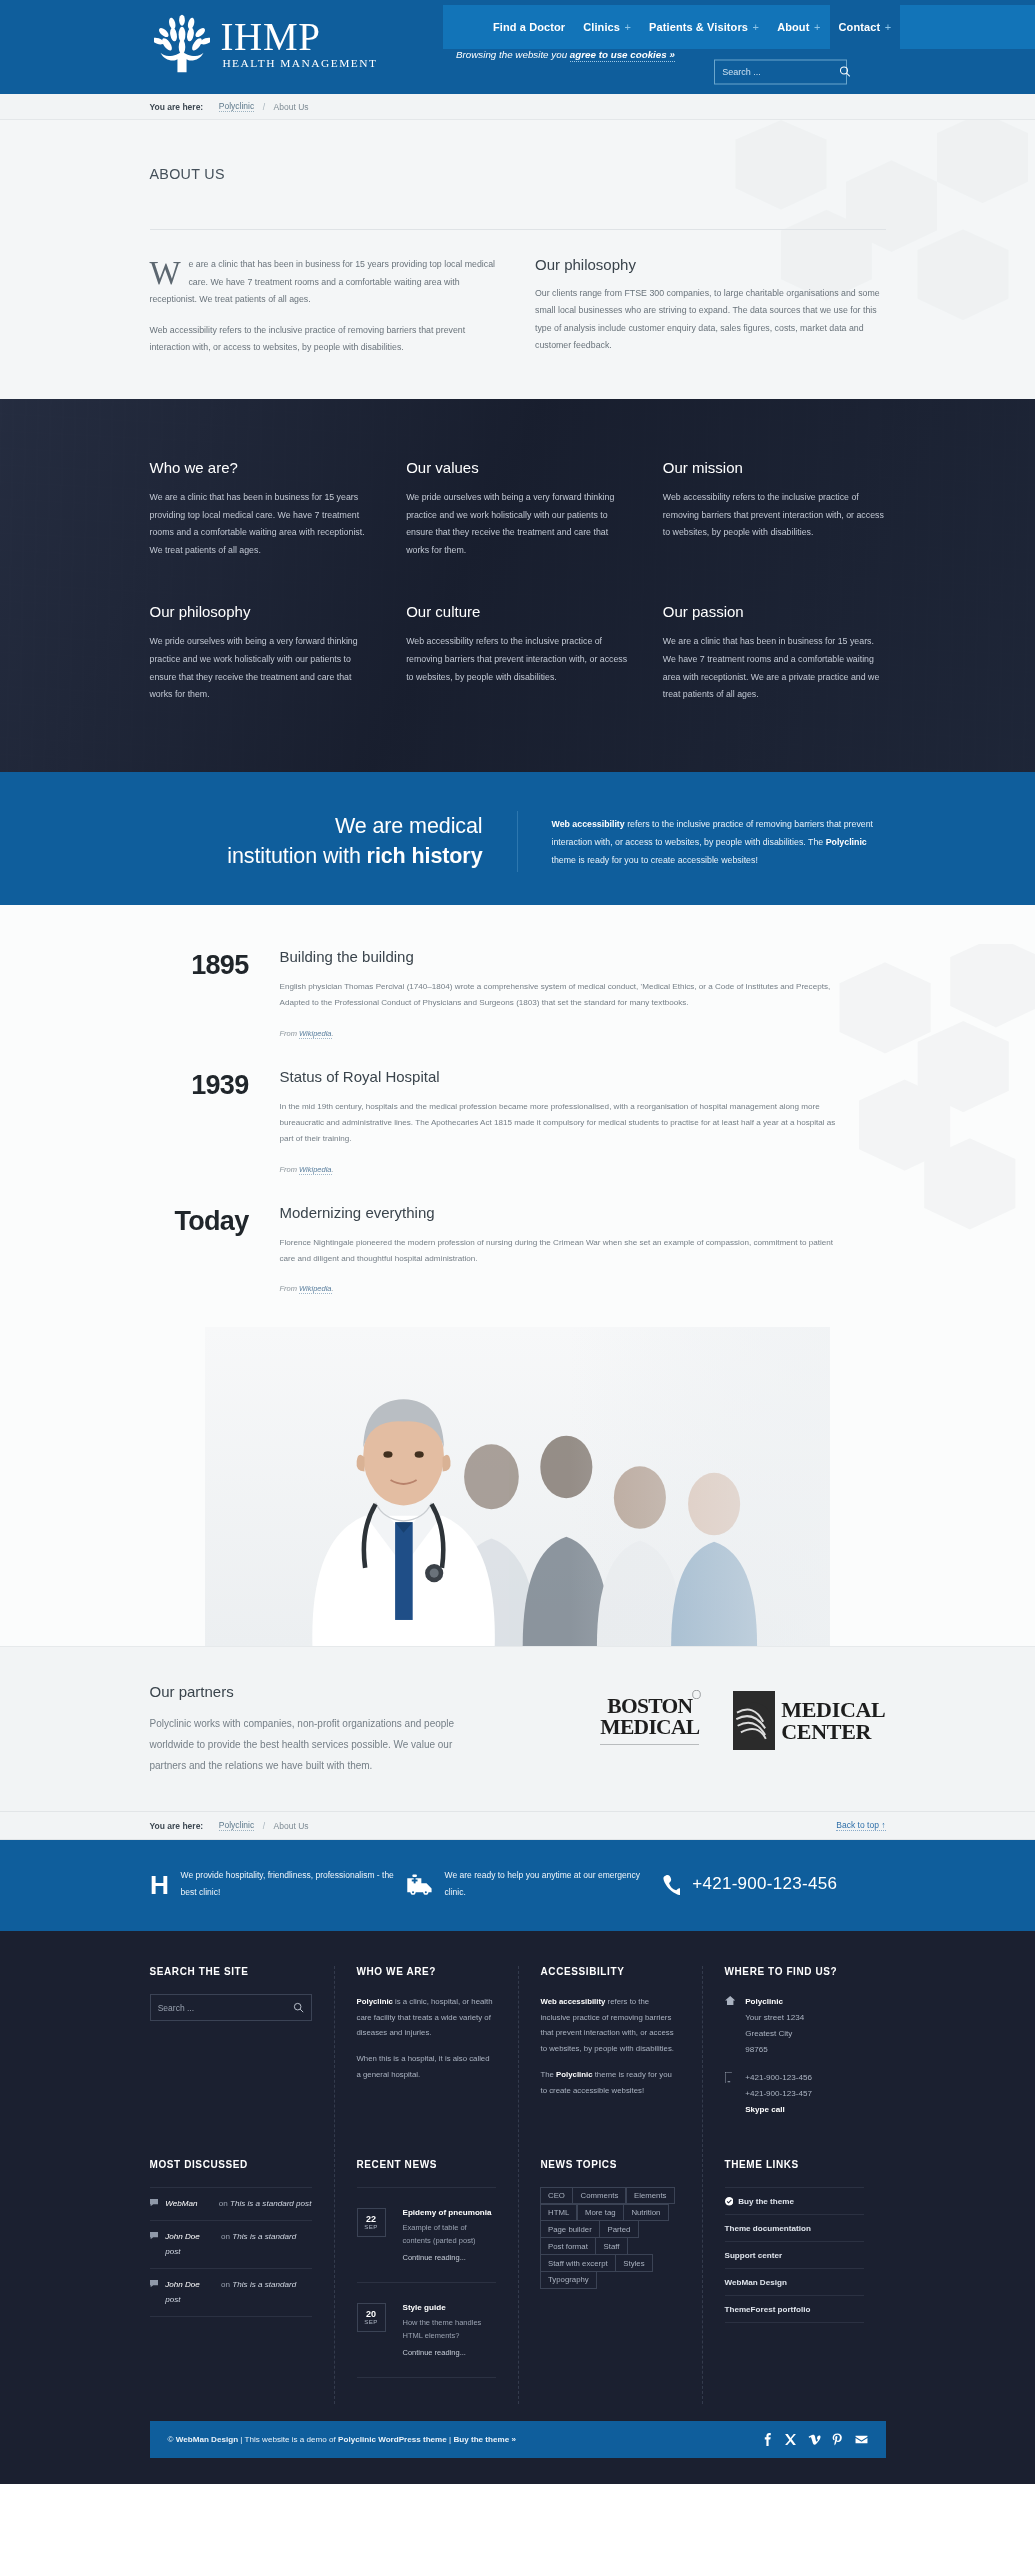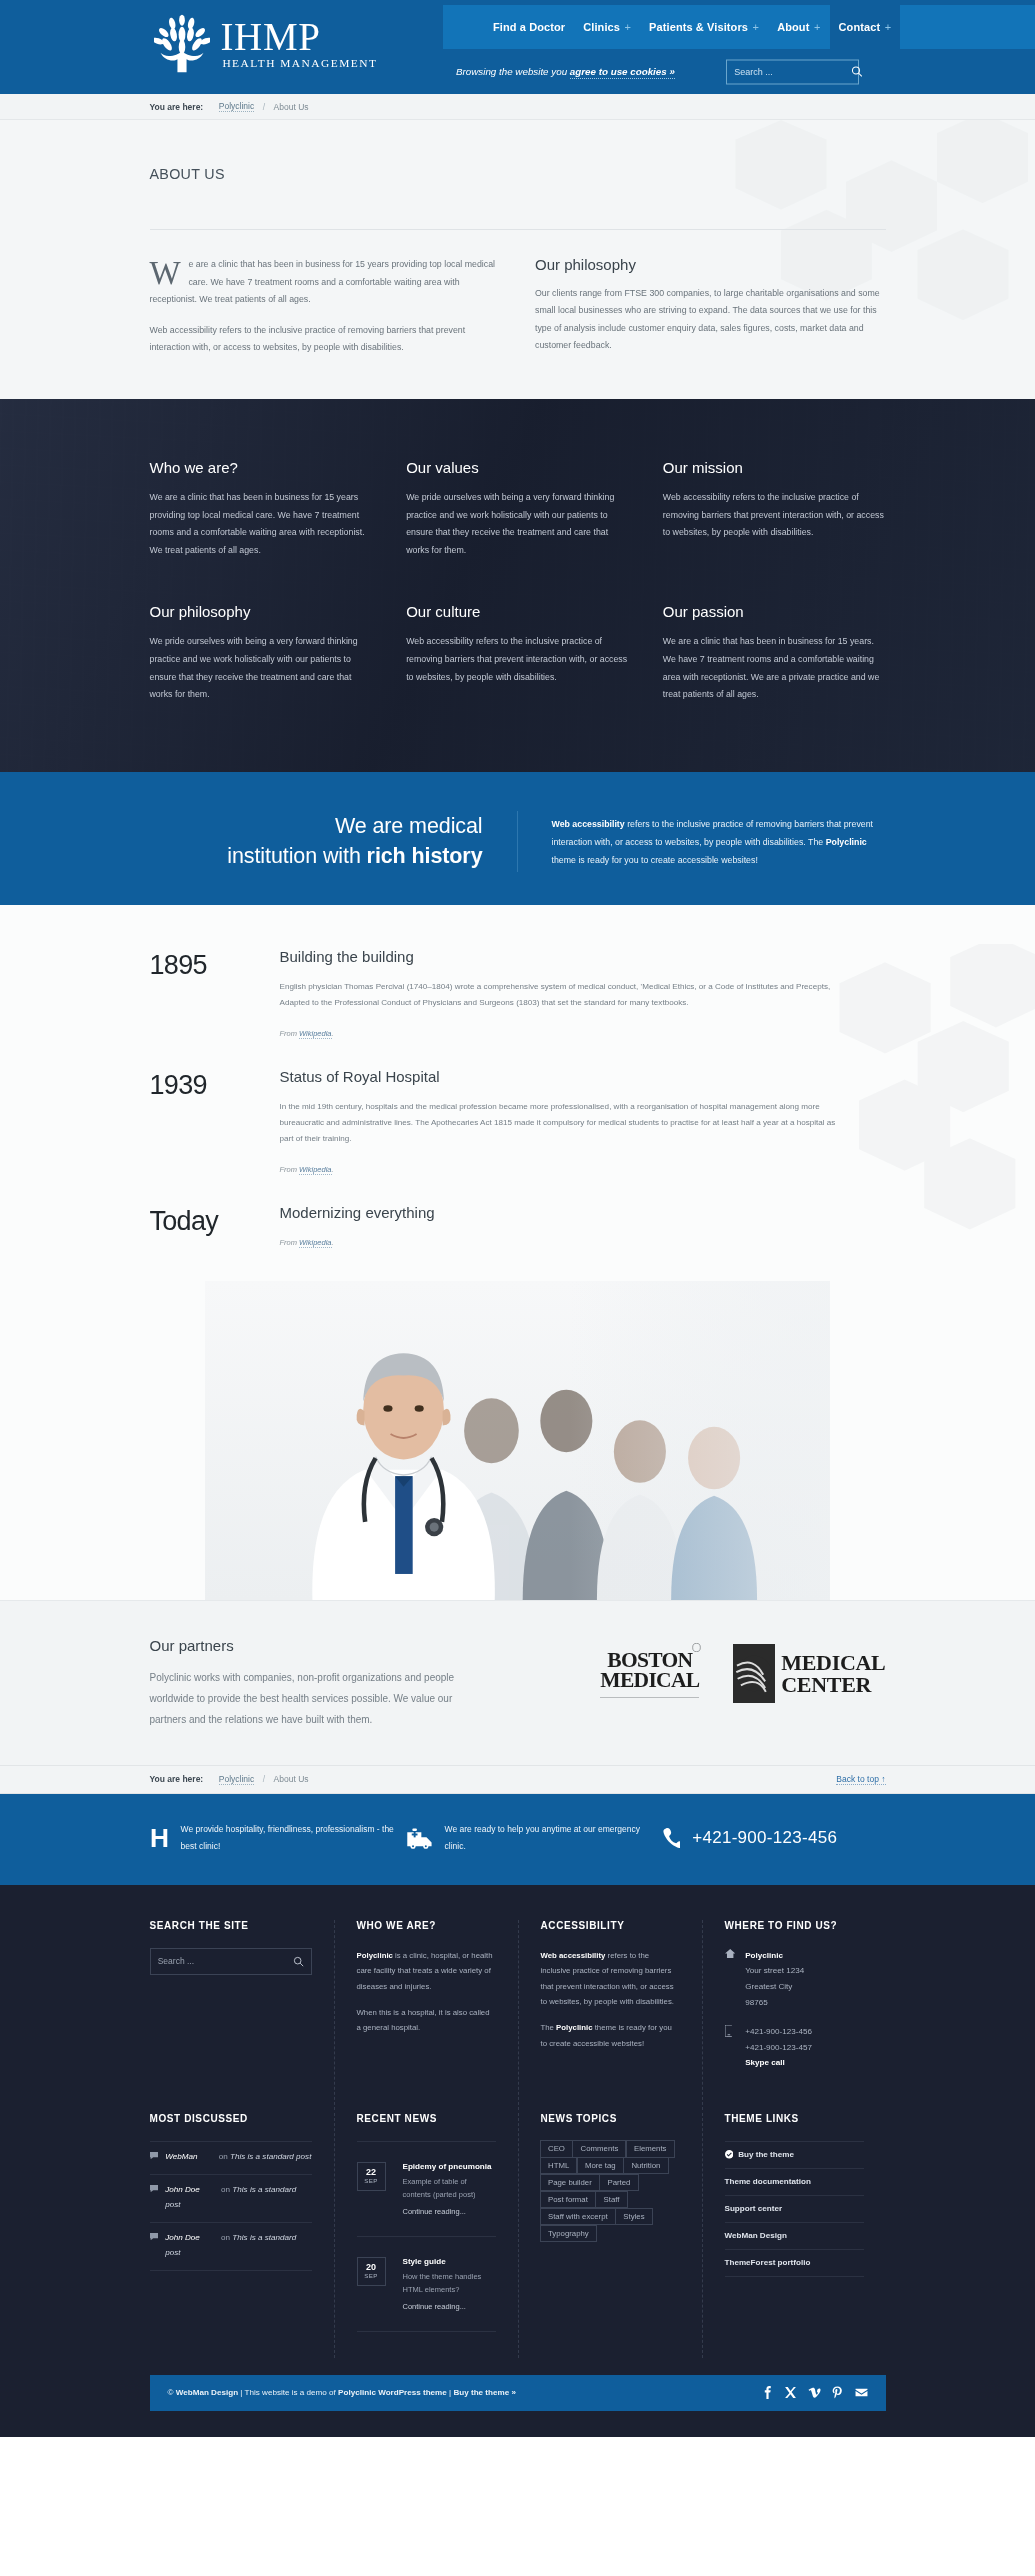--- a/index.html
+++ b/index.html
@@ -46,23 +46,23 @@
     padding: 0 9px;
     color: #ffffff;
     font-size: 11px; font-weight: bold;
     letter-spacing: 0.1px;
     cursor: pointer;
     white-space: nowrap;
   }
   .nav-item.active { background: #0f5e9c; }
   .nav-plus { color: #8ec5e8; margin-left: 4.6px; font-weight: 400; font-size: 11px;}
   .cookie-row {
-    position: absolute; left: 443px; top: 49px; right: 4px; height: 45px;
+    position: absolute; left: 443px; top: 49px; right: 16px; height: 45px;
     background: #0f5e9c;
-    display: flex; align-items: center;
+    display: flex; 
   }
   .cookie-text {
     margin-left: 13px;
     color: #fff; font-style: italic; font-size: 9.8px;
   }
   .cookie-link {
     font-weight: bold; border-bottom: 0.7px dotted #9fc9e6; padding-bottom: 0.7px; cursor:pointer;
   }
   .search-box {
     position: absolute; left: 996px; top: 50%; transform: translate(-100%,-50%);
@@ -170,22 +170,22 @@
   .bb-p b { font-weight: bold; color: #fff; }
 
   
   .timeline {
     background: #fbfcfc;
     padding: 47px 0 0 0;
     position: relative; overflow: hidden;
   }
   .tl-row { display: flex; margin-bottom: 34px; position: relative; }
   .tl-year {
-    width: 130px; flex: none; padding-right: 31px;
-    font-size: 27px; font-weight: normal; color: #20262b; letter-spacing: -0.7px;
+    width: 130px; flex: none; text-align: right; padding-right: 31px;
+    font-size: 27px; font-weight: bold; color: #20262b; letter-spacing: -0.7px;
     line-height: 1;
   }
   .tl-body { flex: 1; padding-right: 39px; }
   .tl-h { font-size: 15px; font-weight: 400; color: #3a444c; margin-bottom: 14.3px; margin-top:-3.9px; }
   .tl-p { font-size: 8.1px; line-height: 2.0; color: #757f87; }
   .tl-src { font-size: 7.5px; font-style: italic; color: #8a949b; margin-top: 17px; }
   .tl-src a { color: #5a7f9e; text-decoration: none; border-bottom: 0.7px dotted #9fb6c8; }
 
   .doctor-photo {
     width: 625px; height: 319px; margin: 13px auto 0 auto;
@@ -493,20 +493,21 @@
             <div class="tl-body">
               <h3 class="tl-h">Status of Royal Hospital</h3>
               <p class="tl-p">In the mid 19th century, hospitals and the medical profession became more professionalised, with a reorganisation of hospital management along more bureaucratic and administrative lines. The Apothecaries Act 1815 made it compulsory for medical students to practise for at least half a year at a hospital as part of their training.</p>
               <div class="tl-src"><span>From </span><a>Wikipedia</a><span>.</span></div>
             </div>
           </div>
           <div class="tl-row">
             <div class="tl-year">Today</div>
             <div class="tl-body">
               <h3 class="tl-h">Modernizing everything</h3>
+              <p class="tl-p">Florence Nightingale pioneered the modern profession of nursing during the Crimean War when she set an example of compassion, commitment to patient care and diligent and thoughtful hospital administration.</p>
               <div class="tl-src"><span>From </span><a>Wikipedia</a><span>.</span></div>
             </div>
           </div>
         </div>
     </div>
 
     <svg class="doctor-photo" viewBox="0 0 960 490">
       <defs>
         <linearGradient id="bgg" x1="0" y1="0" x2="0" y2="1">
           <stop offset="0%" stop-color="#f7f8f9"></stop>

